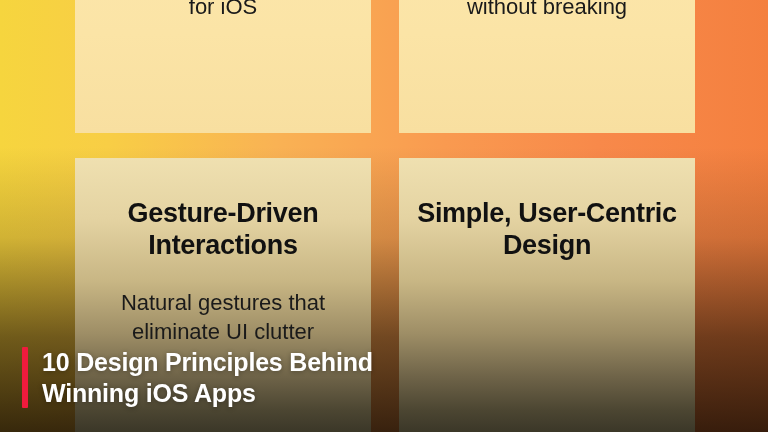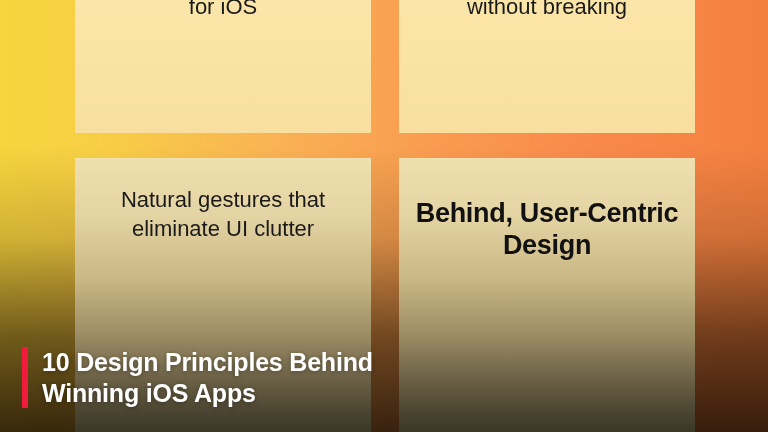--- a/index.html
+++ b/index.html
@@ -120,25 +120,26 @@
       <div class="card-title"></div>
       <div class="card-body">Native components and design patterns optimized for iOS</div>
     </div>
 
     <div class="card card-top">
       <div class="card-title"></div>
       <div class="card-body">Pixel-perfect design that bends, shifts and scales without breaking</div>
     </div>
 
     <div class="card card-bottom">
+      <div class="card-title">Gesture-Driven Interactions</div>
       <div class="card-body">Natural gestures that eliminate UI clutter</div>
     </div>
 
     <div class="card card-bottom">
-      <div class="card-title">Behind, User-Centric Design</div>
+      <div class="card-title">Simple, User-Centric Design</div>
     </div>
 
   </div>
 
   <div class="caption">
     <div class="caption-rule"></div>
     <div class="caption-text">10 Design Principles Behind Winning iOS Apps</div>
   </div>
 
 </div>

